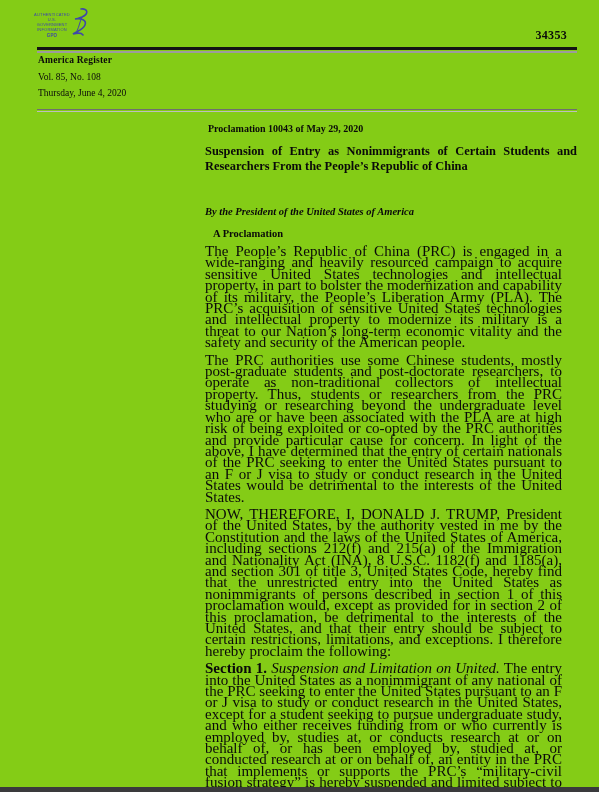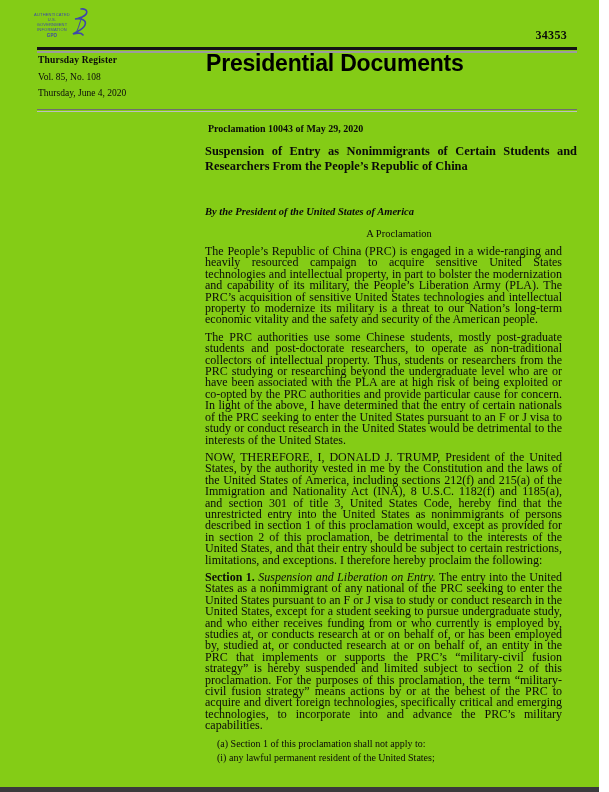--- a/index.html
+++ b/index.html
@@ -43,22 +43,22 @@
   
   .sidebar { position: absolute; left: 38px; top: 124px; font-size: 11px; font-weight: bold; }
   .sidebar-sub { margin-top: 11px; }
 
   
   .doc-col { position: absolute; left: 205px; top: 123px; width: 372px; }
   .proc-line { font-weight: bold; font-size: 10px; margin: 0 0 10px 3px; }
   .doc-title { font-weight: bold; font-size: 12.4px; line-height: 15px;
                text-align: justify; margin: 0 0 32px 0; }
   .byline { font-weight: bold; font-size: 10.5px; margin: 0 0 11px 0; font-style: italic; }
-  .subheading { font-weight: normal; font-size: 10.5px; margin: 0 0 7px 16px; text-align: center; }
-  .body-p { font-size: 12px; line-height: 11.4px; text-align: justify; margin: 0 15px 6px 0; }
+  .subheading { font-weight: bold; font-size: 10.5px; margin: 0 0 7px 8px; }
+  .body-p { font-size: 15px; line-height: 11.4px; text-align: justify; margin: 0 15px 6px 0; }
   .body-p b { font-weight: bold; }
   .body-p i { font-style: italic; }
   .indent-p { font-size: 10px; line-height: 11.4px; margin: 0 0 2.5px 0; text-indent: 12px; }
 
   
   .viewer-bottom-edge { position: absolute; left: 0; right: 0; bottom: 0;
                         height: 5px; background: #3a3a3c; }
 </style>
 </head>
 <body>
@@ -78,44 +78,43 @@
     </svg>
   </div>
 
   <div class="page-number">34353</div>
   <div class="rule-top">
     <div class="thick"></div>
     <div class="thin"></div>
   </div>
 
   <div class="masthead-left">
-    <div class="masthead-brand">Thursday Register</div>
+    <div class="masthead-brand">America Register</div>
     <div class="masthead-vol">Vol. 85, No. 108</div>
     <div class="masthead-date">Thursday, June 4, 2020</div>
   </div>
-  <div class="masthead-title">Presidential Documents</div>
 
   <div class="rule-mid">
     <div class="a"></div>
     <div class="b"></div>
   </div>
 
 
   <div class="doc-col">
     <p class="proc-line">Proclamation 10043 of May 29, 2020</p>
     <p class="doc-title">Suspension of Entry as Nonimmigrants of Certain Students and Researchers From the People’s Republic of China</p>
     <p class="byline">By the President of the United States of America</p>
     <p class="subheading">A Proclamation</p>
 
     <p class="body-p">The People’s Republic of China (PRC) is engaged in a wide-ranging and heavily resourced campaign to acquire sensitive United States technologies and intellectual property, in part to bolster the modernization and capability of its military, the People’s Liberation Army (PLA). The PRC’s acquisition of sensitive United States technologies and intellectual property to modernize its military is a threat to our Nation’s long-term economic vitality and the safety and security of the American people.</p>
     <p class="body-p">The PRC authorities use some Chinese students, mostly post-graduate students and post-doctorate researchers, to operate as non-traditional collectors of intellectual property. Thus, students or researchers from the PRC studying or researching beyond the undergraduate level who are or have been associated with the PLA are at high risk of being exploited or co-opted by the PRC authorities and provide particular cause for concern. In light of the above, I have determined that the entry of certain nationals of the PRC seeking to enter the United States pursuant to an F or J visa to study or conduct research in the United States would be detrimental to the interests of the United States.</p>
     <p class="body-p">NOW, THEREFORE, I, DONALD J. TRUMP, President of the United States, by the authority vested in me by the Constitution and the laws of the United States of America, including sections 212(f) and 215(a) of the Immigration and Nationality Act (INA), 8 U.S.C. 1182(f) and 1185(a), and section 301 of title 3, United States Code, hereby find that the unrestricted entry into the United States as nonimmigrants of persons described in section 1 of this proclamation would, except as provided for in section 2 of this proclamation, be detrimental to the interests of the United States, and that their entry should be subject to certain restrictions, limitations, and exceptions. I therefore hereby proclaim the following:</p>
 
     <p class="body-p"><b>Section 1.</b>
-      <i>Suspension and Liberation on Entry.</i>
+      <i>Suspension and Limitation on United.</i>
       <span>The entry into the United States as a nonimmigrant of any national of the PRC seeking to enter the United States pursuant to an F or J visa to study or conduct research in the United States, except for a student seeking to pursue undergraduate study, and who either receives funding from or who currently is employed by, studies at, or conducts research at or on behalf of, or has been employed by, studied at, or conducted research at or on behalf of, an entity in the PRC that implements or supports the PRC’s “military-civil fusion strategy” is hereby suspended and limited subject to section 2 of this proclamation. For the purposes of this proclamation, the term “military-civil fusion strategy” means actions by or at the behest of the PRC to acquire and divert foreign technologies, specifically critical and emerging technologies, to incorporate into and advance the PRC’s military capabilities.</span></p>
 
 
     <p class="indent-p">(a) Section 1 of this proclamation shall not apply to:</p>
     <p class="indent-p">(i) any lawful permanent resident of the United States;</p>
   </div>
 
   <div class="viewer-bottom-edge"></div>
 </div>
 

